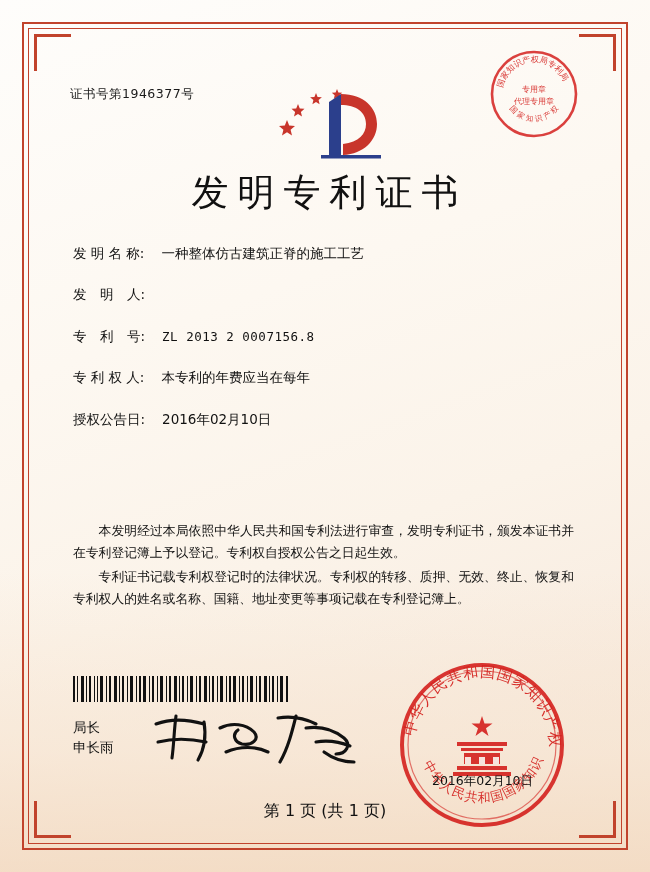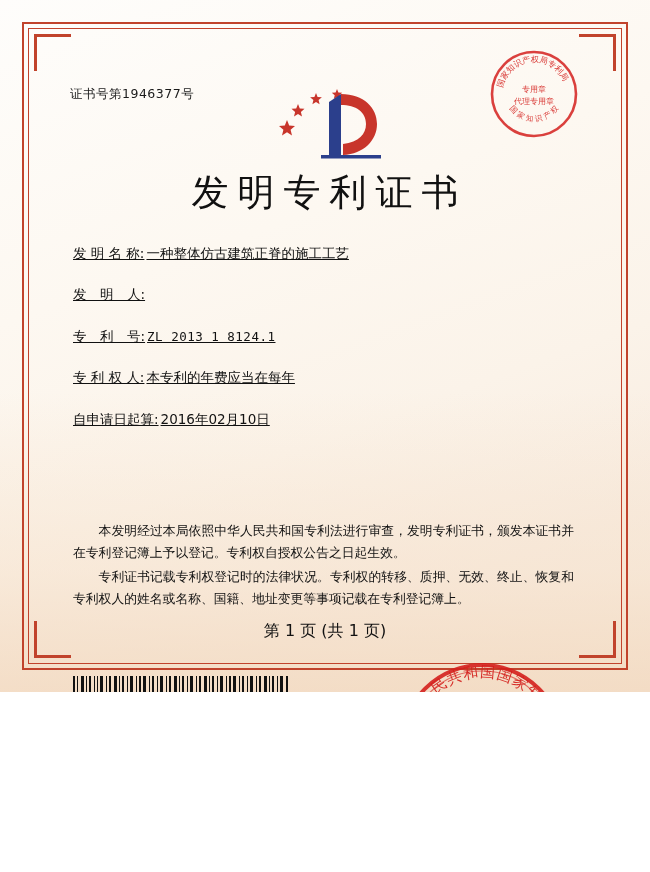--- a/index.html
+++ b/index.html
@@ -9,21 +9,21 @@
   body {
     width: 650px;
     height: 872px;
     background: #ffffff;
     font-family: "DejaVu Sans", sans-serif;
     overflow: hidden;
   }
   .certificate {
     position: relative;
     width: 650px;
-    height: 692px;
+    height: 872px;
     background: linear-gradient(160deg, #fefdfb 0%, #fdf8f1 35%, #fbf3e9 60%, #f8ece0 80%, #f6e8d9 100%);
     box-sizing: border-box;
     overflow: hidden;
   }
   
   .paper-tint {
     position: absolute;
     left: 0; right: 0; bottom: 0;
     height: 300px;
     background: linear-gradient(to bottom, rgba(249,233,215,0) 0%, rgba(246,226,205,0.55) 60%, rgba(242,216,190,0.75) 100%);
@@ -109,28 +109,27 @@
     right: 45px;
     top: 215px;
   }
   .field-row {
     display: flex;
     align-items: baseline;
     margin-bottom: 21px;
     font-size: 13.5px;
     color: #111;
     line-height: 1.5;
-    text-decoration: underline;
   }
   .field-label {
     flex: 0 0 auto;
     white-space: nowrap;
   }
   .field-value {
-    margin-left: 2px;
+    margin-left: 17px;
     word-break: break-all;
   }
   .field-value.mono {
     font-family: "DejaVu Sans Mono", monospace;
     font-size: 12.5px;
     letter-spacing: 0.5px;
   }
 
   .body-text {
     position: absolute;
@@ -256,28 +255,28 @@
     <div class="fields">
       <div class="field-row">
         <span class="field-label">发 明 名 称:</span>
         <span class="field-value">一种整体仿古建筑正脊的施工工艺</span>
       </div>
       <div class="field-row">
         <span class="field-label">发　明　人:</span>
       </div>
       <div class="field-row">
         <span class="field-label">专　利　号:</span>
-        <span class="field-value mono">ZL 2013 1 8124.1</span>
+        <span class="field-value mono">ZL 2013 2 0007156.8</span>
       </div>
       <div class="field-row">
         <span class="field-label">专 利 权 人:</span>
         <span class="field-value">本专利的年费应当在每年</span>
       </div>
       <div class="field-row">
-        <span class="field-label">自申请日起算:</span>
+        <span class="field-label">授权公告日:</span>
         <span class="field-value">2016年02月10日</span>
       </div>
     </div>
 
     <div class="body-text">
       <p>本发明经过本局依照中华人民共和国专利法进行审查，发明专利证书，颁发本证书并在专利登记簿上予以登记。专利权自授权公告之日起生效。</p>
       <p>专利证书记载专利权登记时的法律状况。专利权的转移、质押、无效、终止、恢复和专利权人的姓名或名称、国籍、地址变更等事项记载在专利登记簿上。</p>
     </div>
 
     <div class="barcode">

